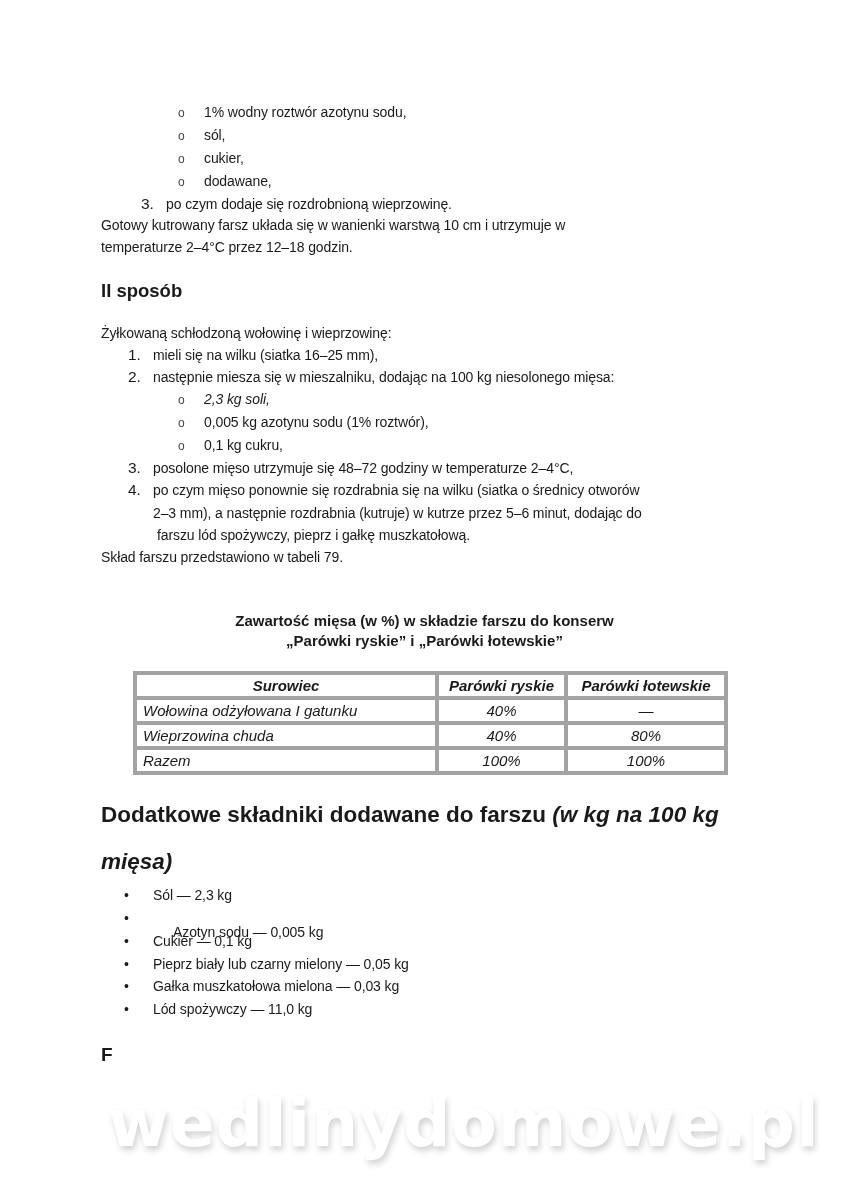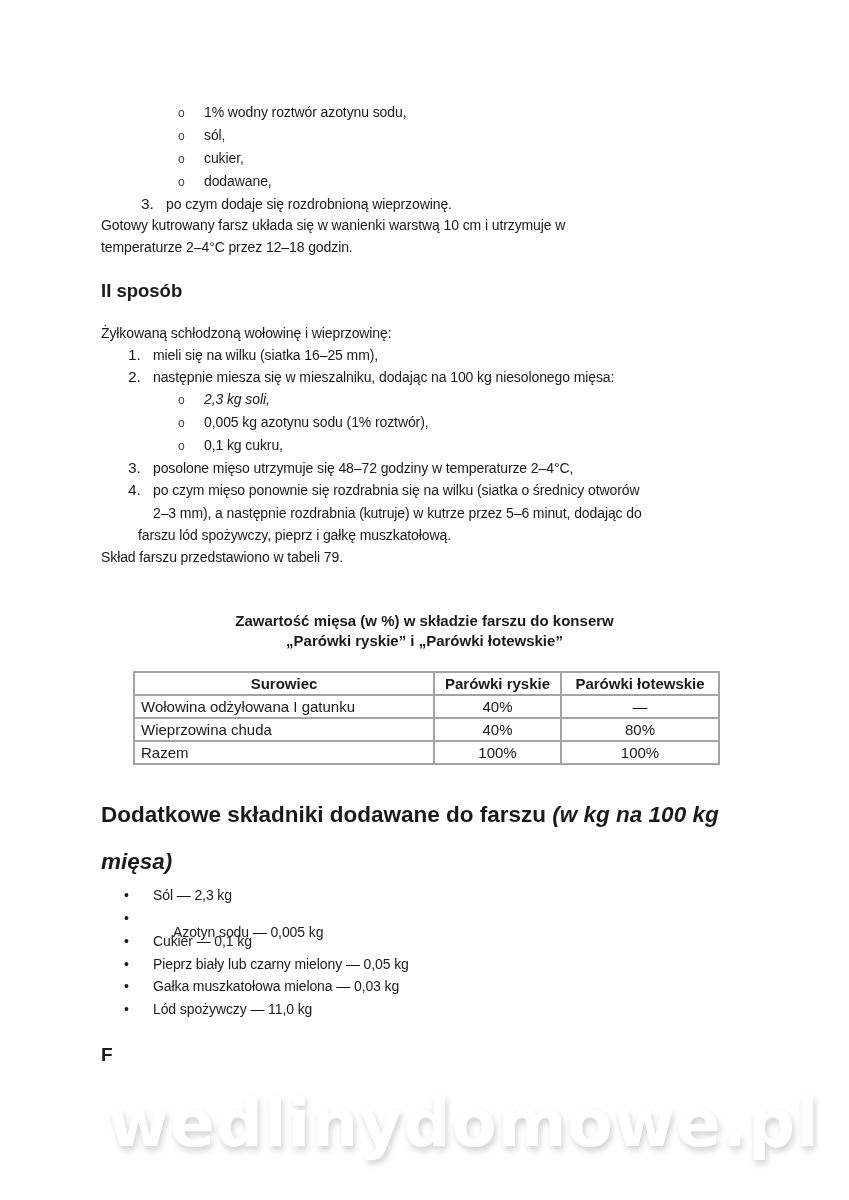--- a/index.html
+++ b/index.html
@@ -7,21 +7,21 @@
          font-family: "Liberation Sans", "DejaVu Sans", sans-serif; color: #1a1a1a; }
   .page { position: absolute; left: 0; top: 0; width: 849px; height: 1200px; }
   .line { position: absolute; font-size: 14px; line-height: 22px; white-space: nowrap; letter-spacing: -0.1px; }
   .bullet-o { position: absolute; font-size: 12px; line-height: 22px; color: #444; }
   .num { position: absolute; font-size: 15.5px; line-height: 22px; }
   .h2 { position: absolute; font-weight: bold; font-size: 18.5px; line-height: 24px; }
   .h1 { position: absolute; font-weight: bold; font-size: 22.5px; line-height: 31px; white-space: nowrap; }
   .h1 i { font-style: italic; }
   .caption { position: absolute; left: 0; width: 849px; text-align: center; font-weight: bold; font-size: 15px; line-height: 21px; }
   table.meat { position: absolute; left: 133px; top: 671px; border-collapse: collapse; font-size: 15px; }
-  table.meat th, table.meat td { border: 2px solid #a3a3a3; padding: 0 6px; height: 21px; line-height: 21px; }
+  table.meat th, table.meat td { border: 4px solid #a3a3a3; padding: 0 6px; height: 21px; line-height: 21px; font-style: italic; }
   table.meat th { font-weight: bold; text-align: center; }
   table.meat td.c { text-align: center; }
   table.meat td.l { text-align: left; }
   .dot { position: absolute; font-size: 14px; line-height: 23px; }
   .watermark { position: absolute; left: 108px; top: 1085px; font-family: "DejaVu Sans", sans-serif;
                font-weight: bold; font-size: 66px; color: #ffffff; letter-spacing: 1px;
                text-shadow: 2px 4px 6px rgba(0,0,0,0.18); white-space: nowrap; }
   .f-letter { position: absolute; left: 101px; top: 1044px; font-weight: bold; font-size: 19px; }
 </style>
 </head>
@@ -60,21 +60,21 @@
   <span class="line" style="left:204px; top:411px;">0,005 kg azotynu sodu (1% roztwór),</span>
   <span class="bullet-o" style="left:178px; top:435px;">o</span>
   <span class="line" style="left:204px; top:434px;">0,1 kg cukru,</span>
 
   <span class="num" style="left:128px; top:457px;">3.</span>
   <span class="line" style="left:153px; top:457px;">posolone mięso utrzymuje się 48–72 godziny w temperaturze 2–4°C,</span>
 
   <span class="num" style="left:128px; top:479px;">4.</span>
   <span class="line" style="left:153px; top:479px;">po czym mięso ponownie się rozdrabnia się na wilku (siatka o średnicy otworów</span>
   <span class="line" style="left:153px; top:502px;">2–3 mm), a następnie rozdrabnia (kutruje) w kutrze przez 5–6 minut, dodając do</span>
-  <span class="line" style="left:138px; top:524px;text-align:right;">farszu lód spożywczy, pieprz i gałkę muszkatołową.</span>
+  <span class="line" style="left:157px; top:524px;text-align:right;">farszu lód spożywczy, pieprz i gałkę muszkatołową.</span>
 
   <span class="line" style="left:101px; top:546px;">Skład farszu przedstawiono w tabeli 79.</span>
 
   <div class="caption" style="top:610px;">Zawartość mięsa (w %) w składzie farszu do konserw</div>
   <div class="caption" style="top:630px;">„Parówki ryskie” i „Parówki łotewskie”</div>
 
   <table class="meat">
     <thead>
       <tr>
         <th style="width:286px;">Surowiec</th>

